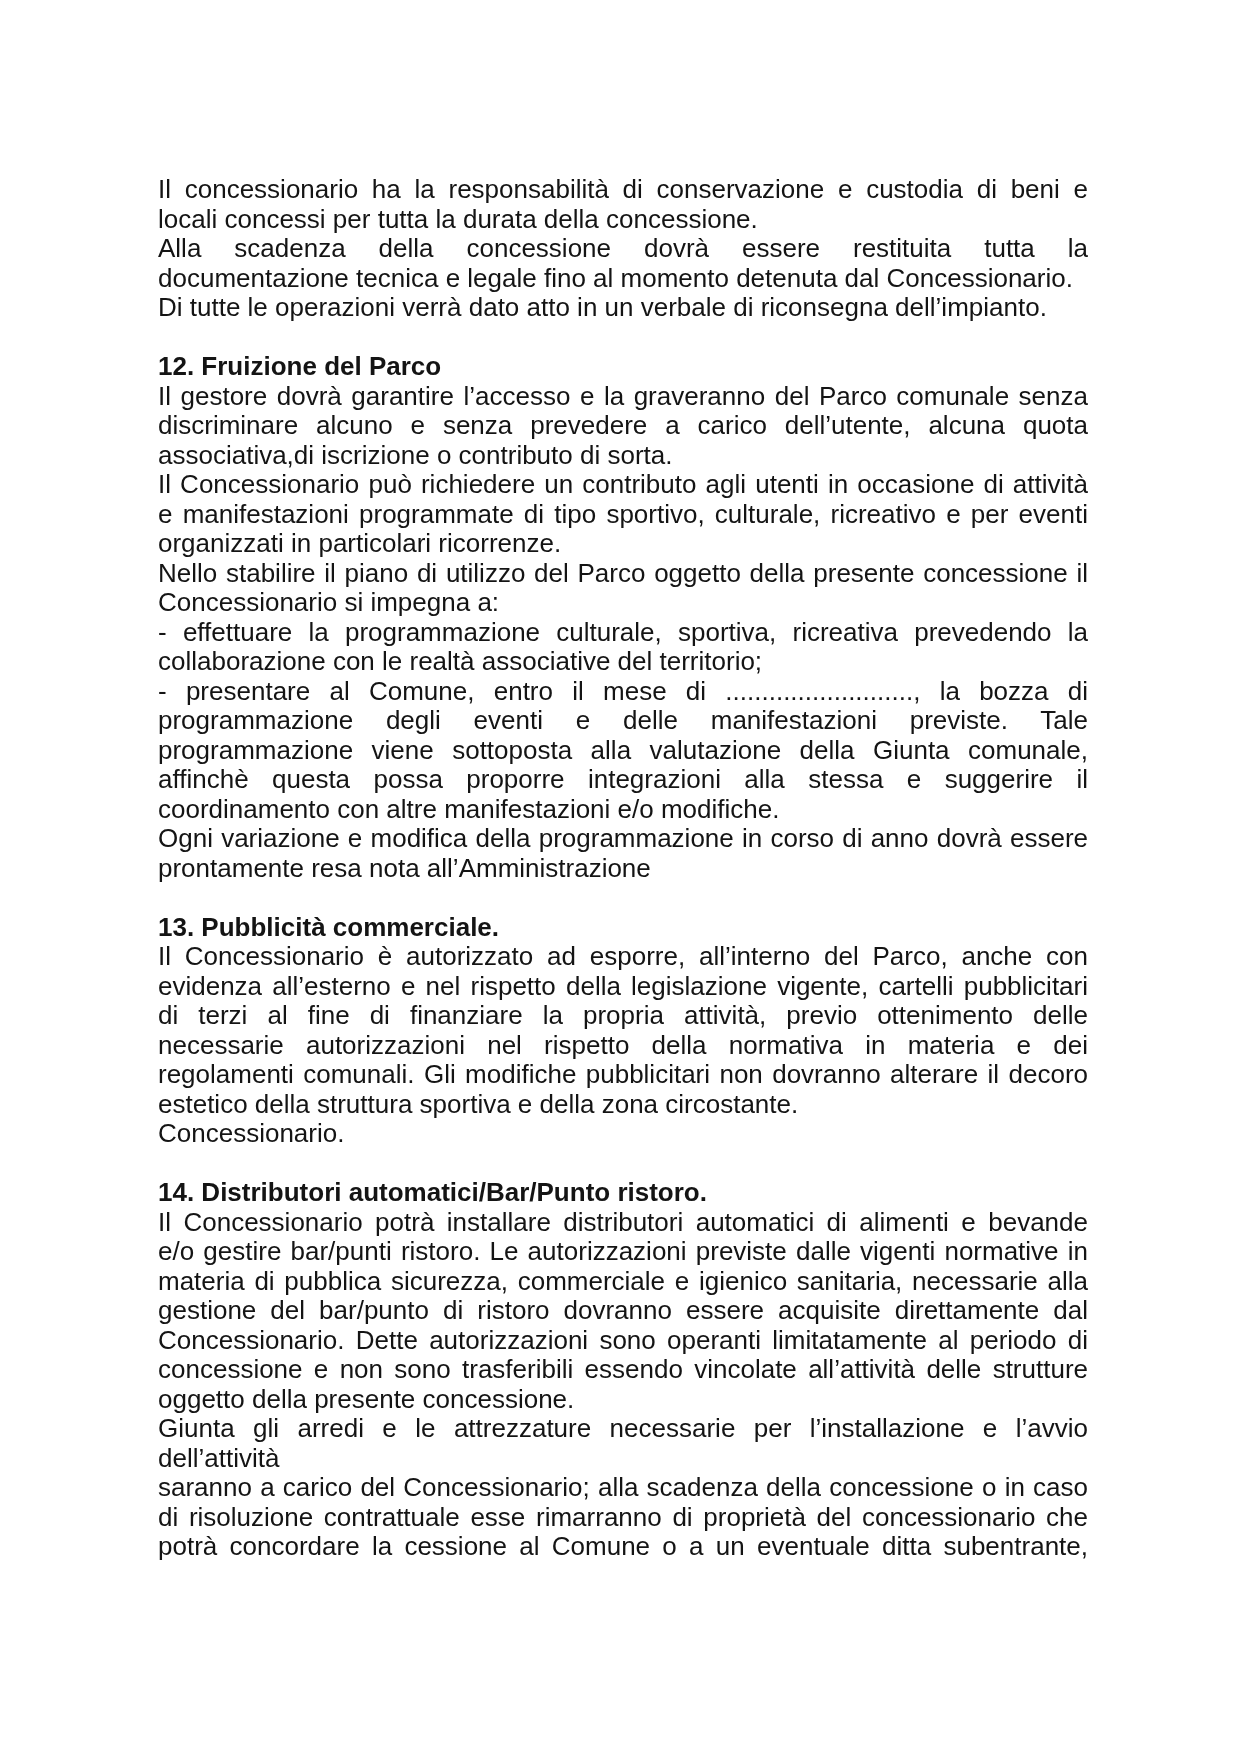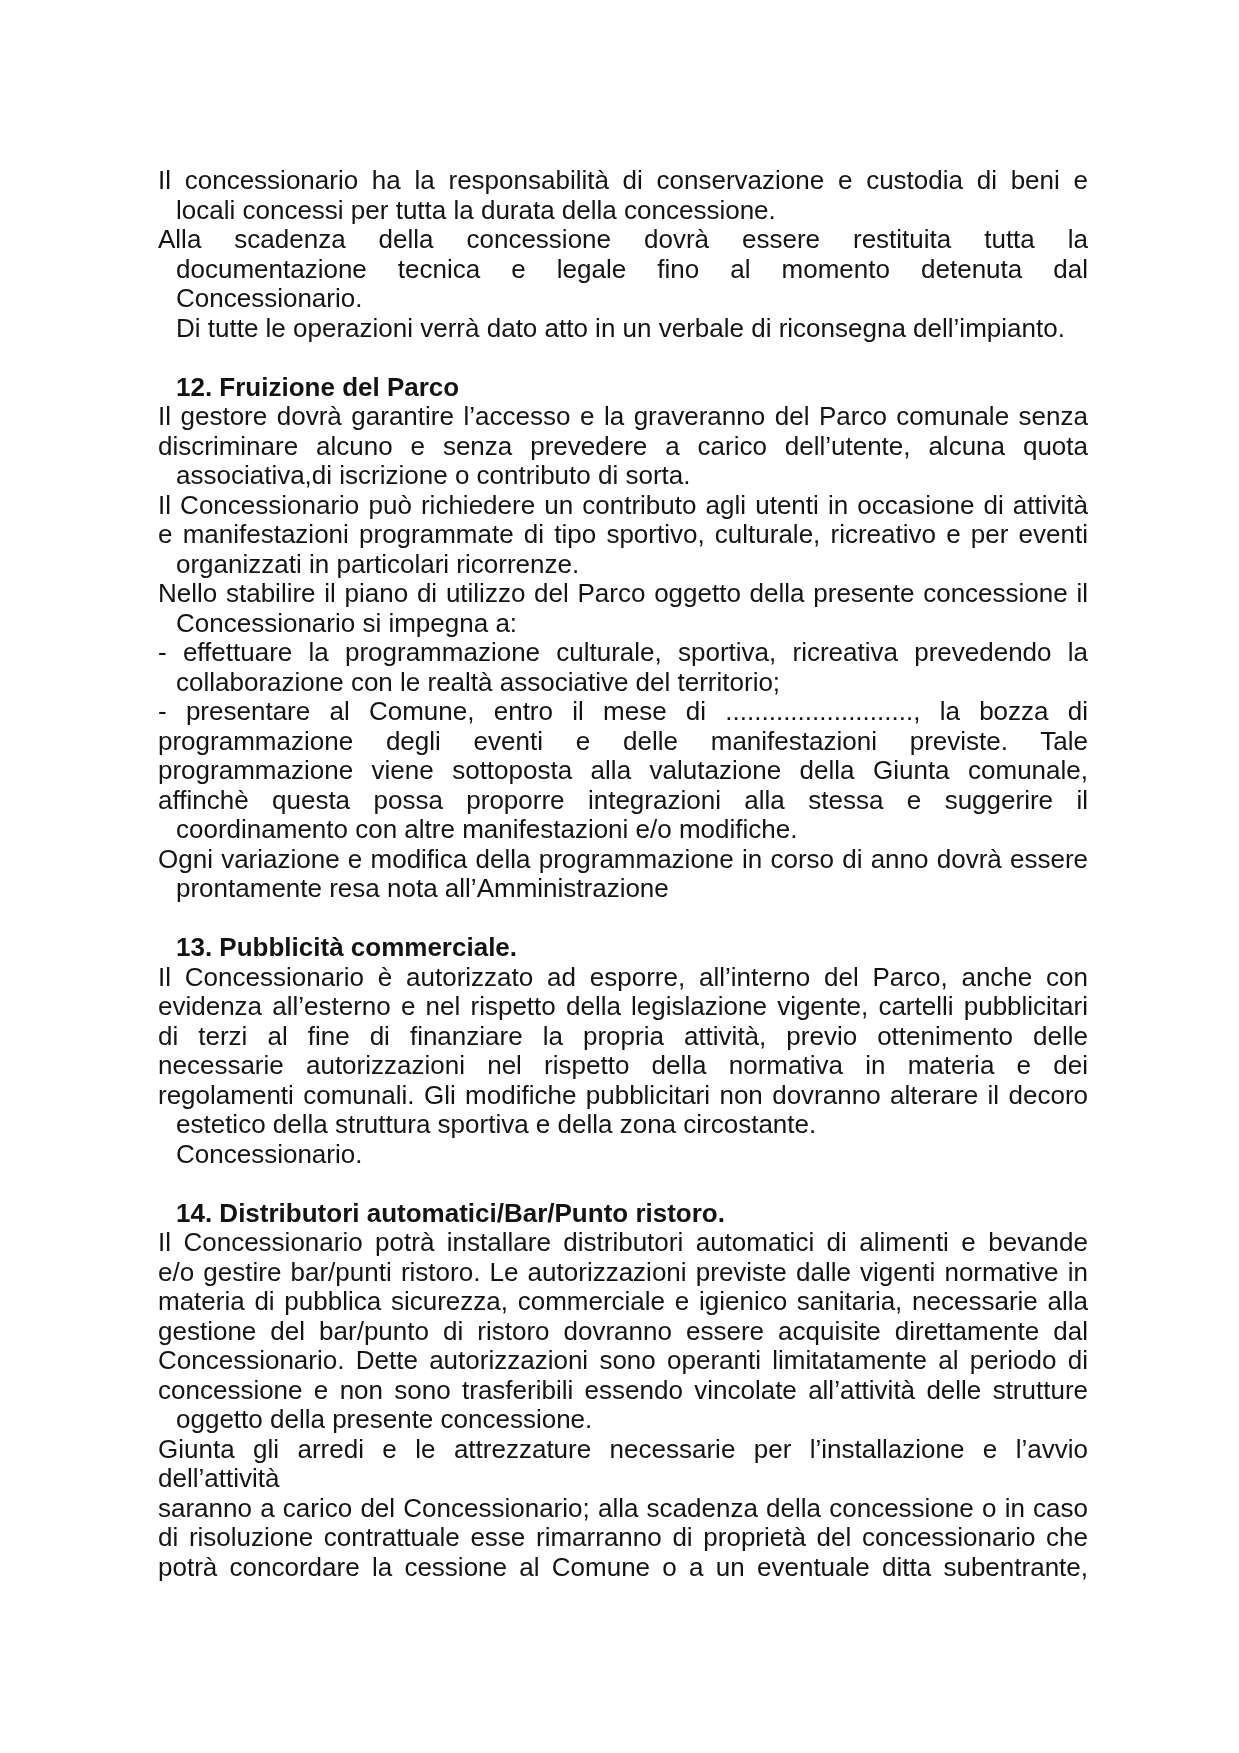--- a/index.html
+++ b/index.html
@@ -10,36 +10,35 @@
   .page {
     position: relative;
     width: 1239px;
     height: 1753px;
     background: #ffffff;
     overflow: hidden;
   }
   .content {
     position: absolute;
     left: 158px;
-    top: 166px;
+    top: 175px;
     width: 930px;
     font-family: "Liberation Sans", sans-serif;
     font-size: 26px;
     line-height: 29.5px;
     color: #141414;
   }
   .line {
     text-align: justify;
     text-align-last: justify;
     min-height: 29.5px;
   }
   .line.last {
     text-align: justify;
     text-align-last: left;
-    margin-left: 18px;
   }
   .line.heading {
     font-weight: bold;
     text-align-last: left;
   }
   .spacer {
     height: 29.5px;
   }
 </style>
 </head>

